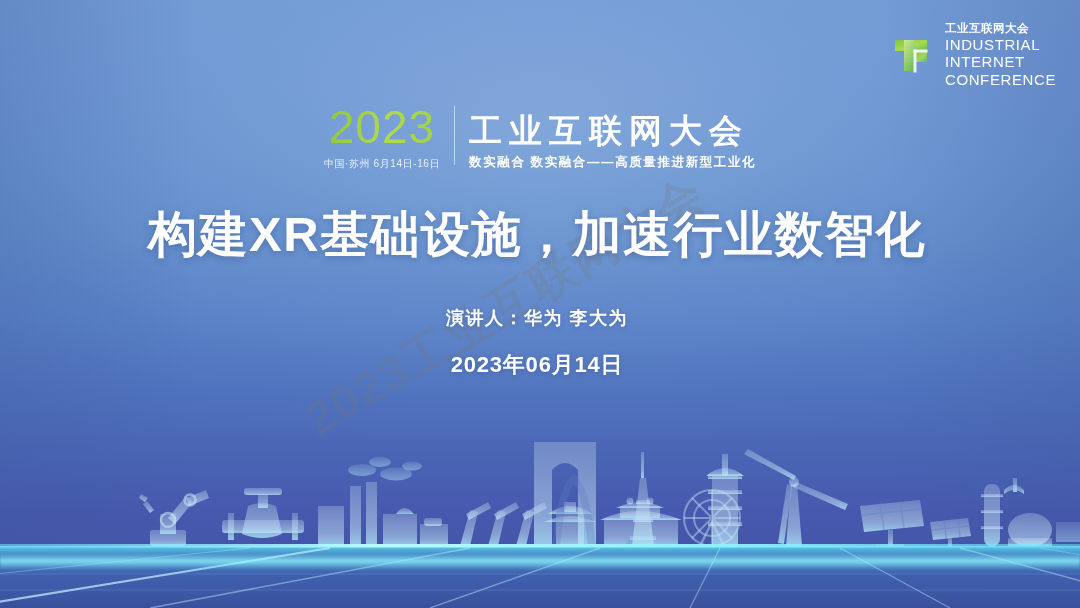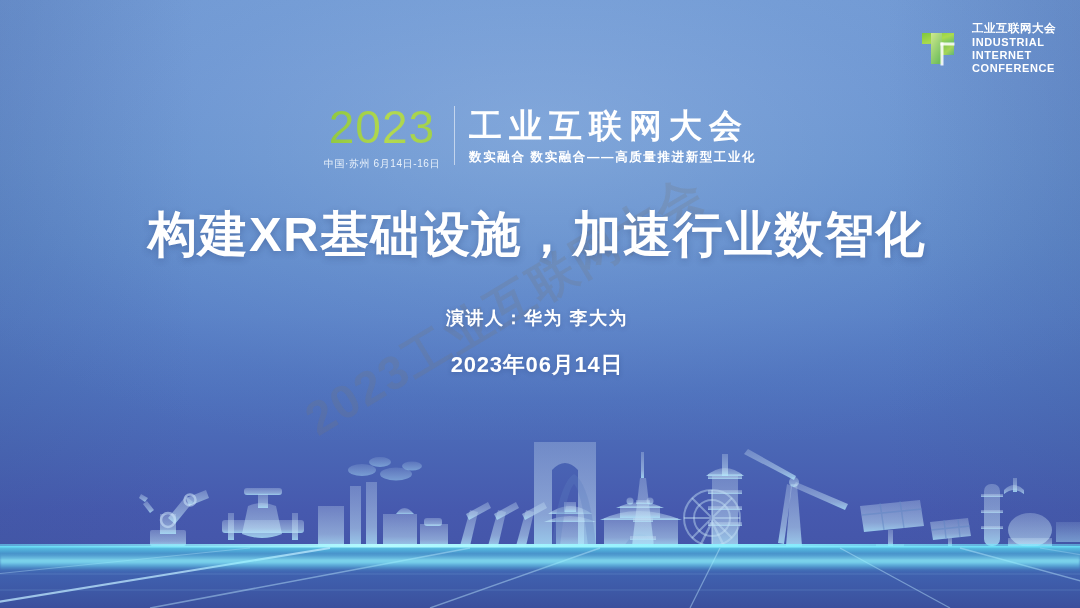--- a/index.html
+++ b/index.html
@@ -84,35 +84,35 @@
   .corner-logo .mark { width: 44px; height: 44px; display: block; }
   .corner-logo .txt { line-height: 1.18; }
   .corner-logo .txt-cn {
     font-size: 11.5px;
     font-weight: 700;
     color: #ffffff;
     letter-spacing: 0.5px;
     white-space: nowrap;
   }
   .corner-logo .txt-en {
-    font-size: 11px;
-    font-weight: 700;
+    font-size: 15px;
+    font-weight: 400;
     color: #ffffff;
     letter-spacing: 0.6px;
     white-space: nowrap;
   }
 
   
   .lockup {
     position: absolute;
     left: 0; right: 0;
     top: 104px;
     display: flex;
     justify-content: center;
-    align-items: center;
+    align-items: flex-end;
     gap: 14px;
   }
   .lockup-left { text-align: center; padding-top: 2px; }
   .lockup-year {
     font-size: 46px;
     font-weight: 400;
     line-height: 0.95;
     letter-spacing: 1px;
     color: #a6d24f;
     background: linear-gradient(95deg, #8cc63f 0%, #b4d94f 55%, #9ed04a 100%);

